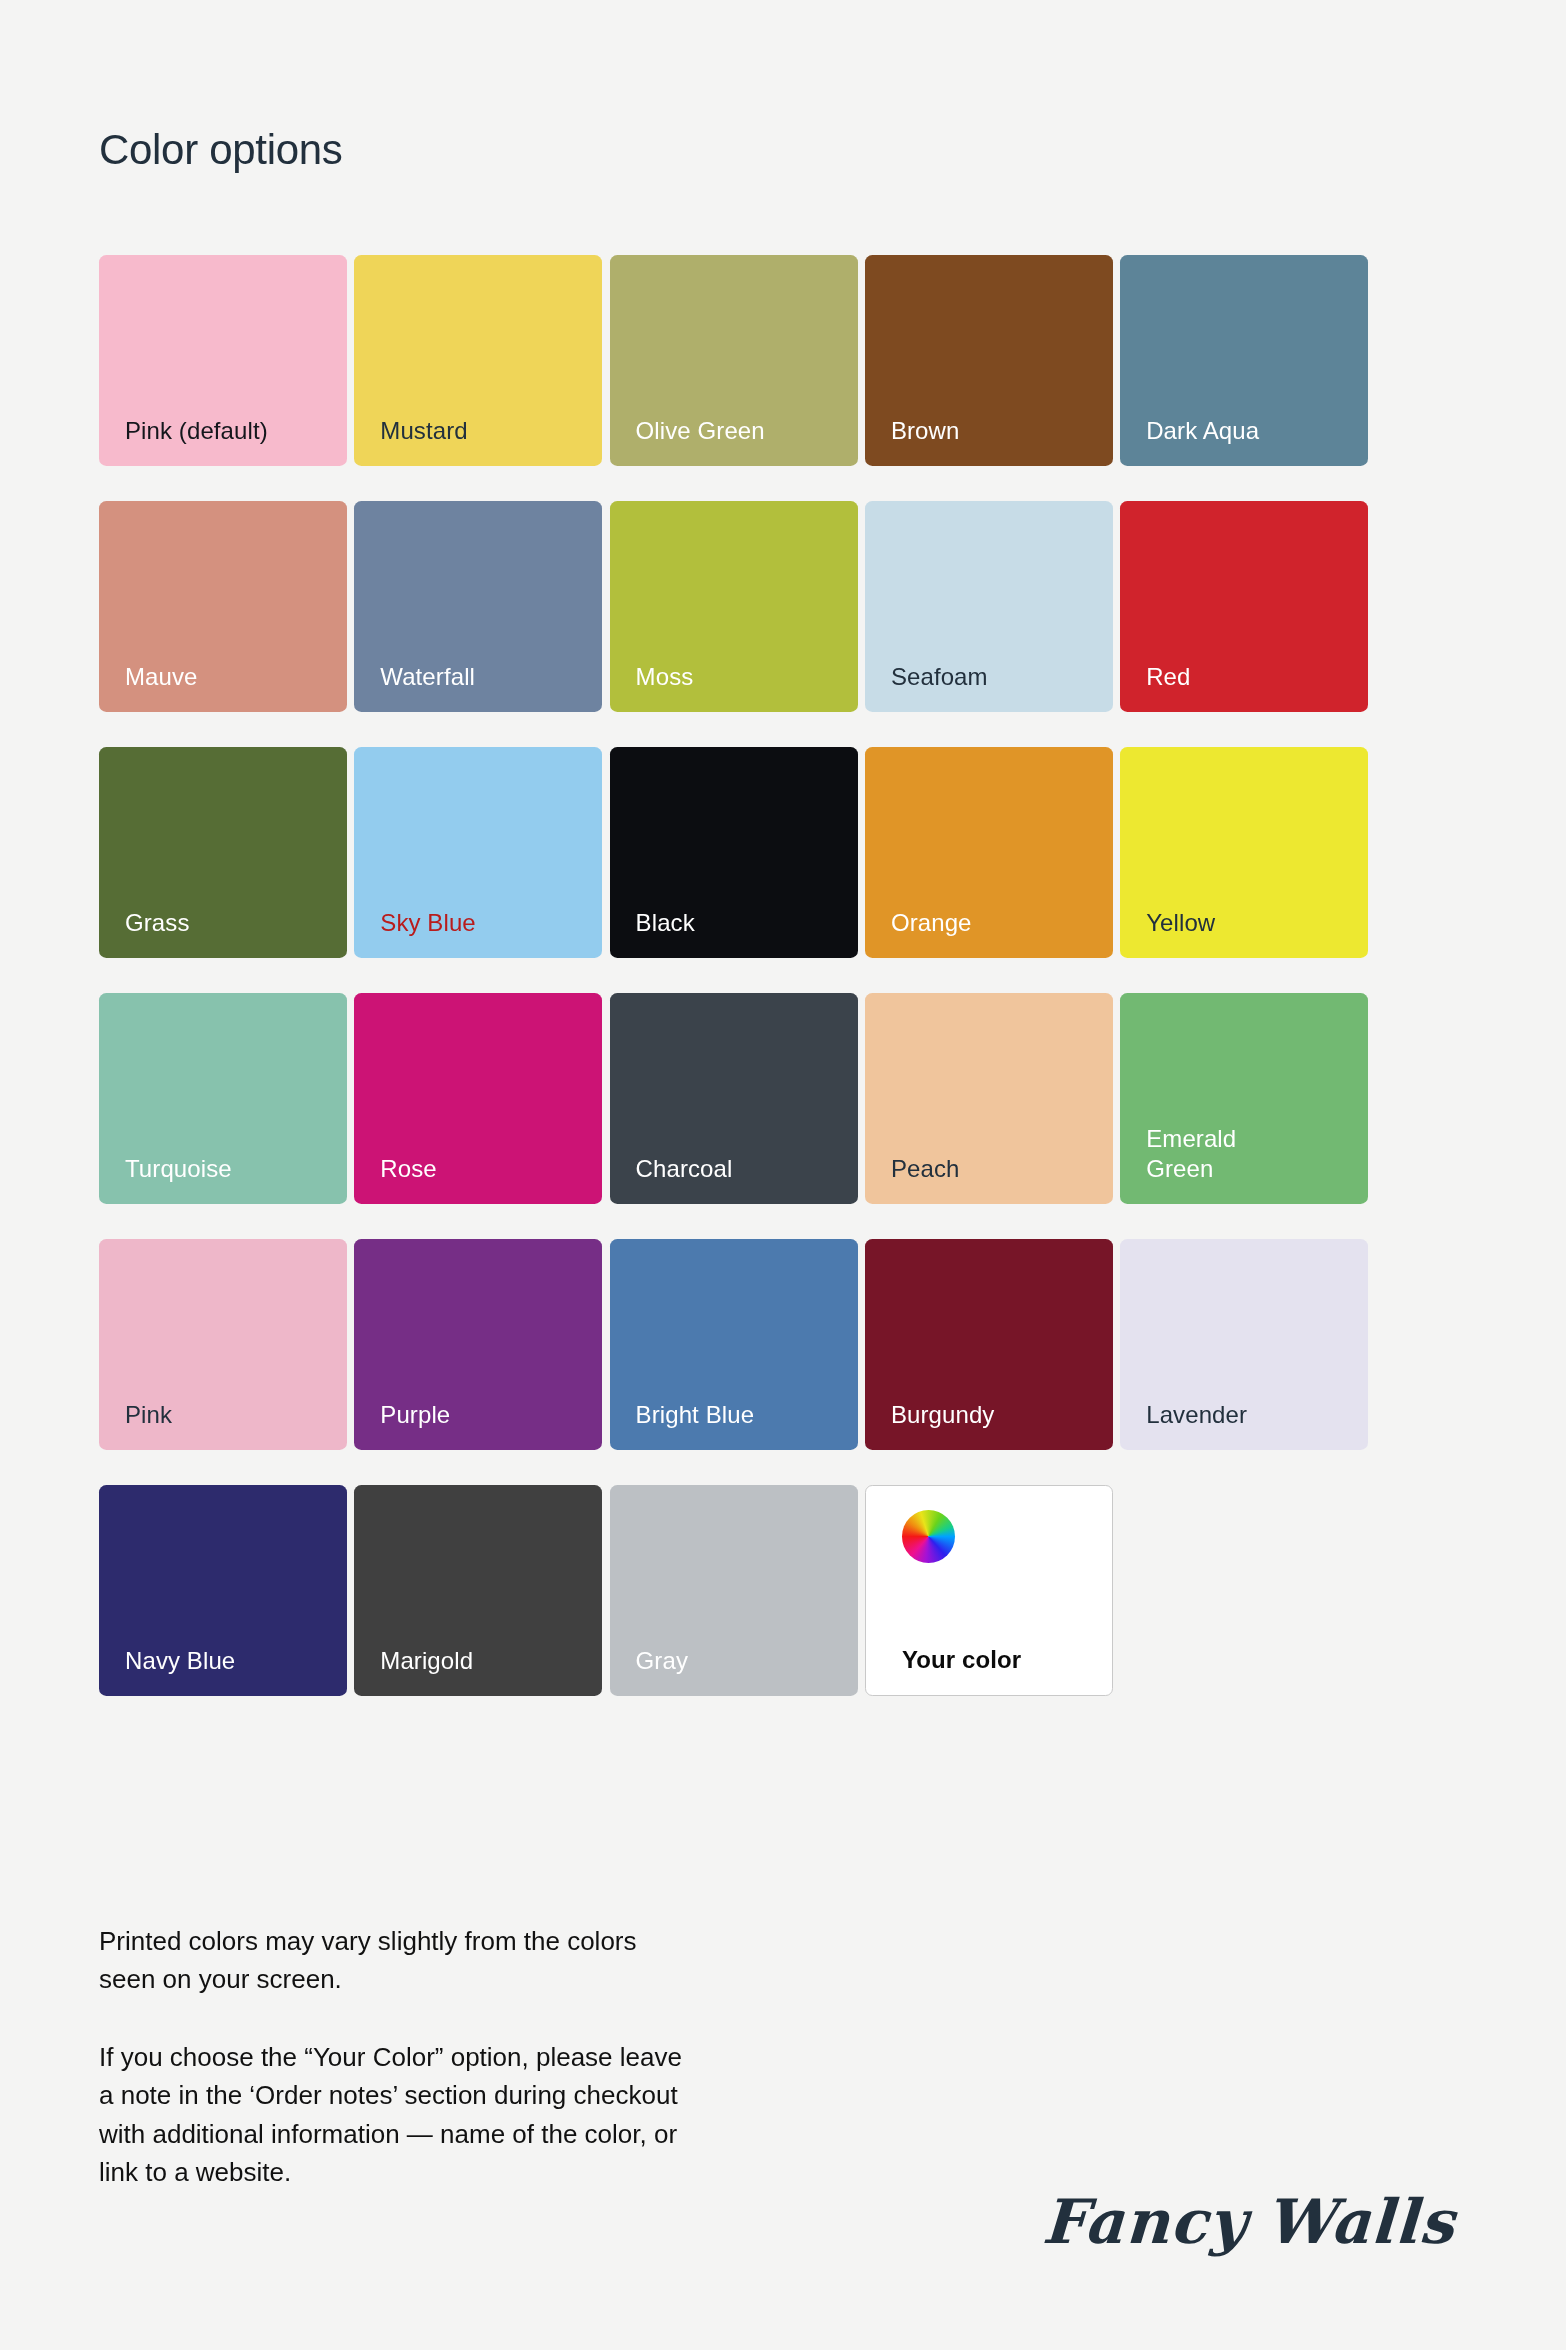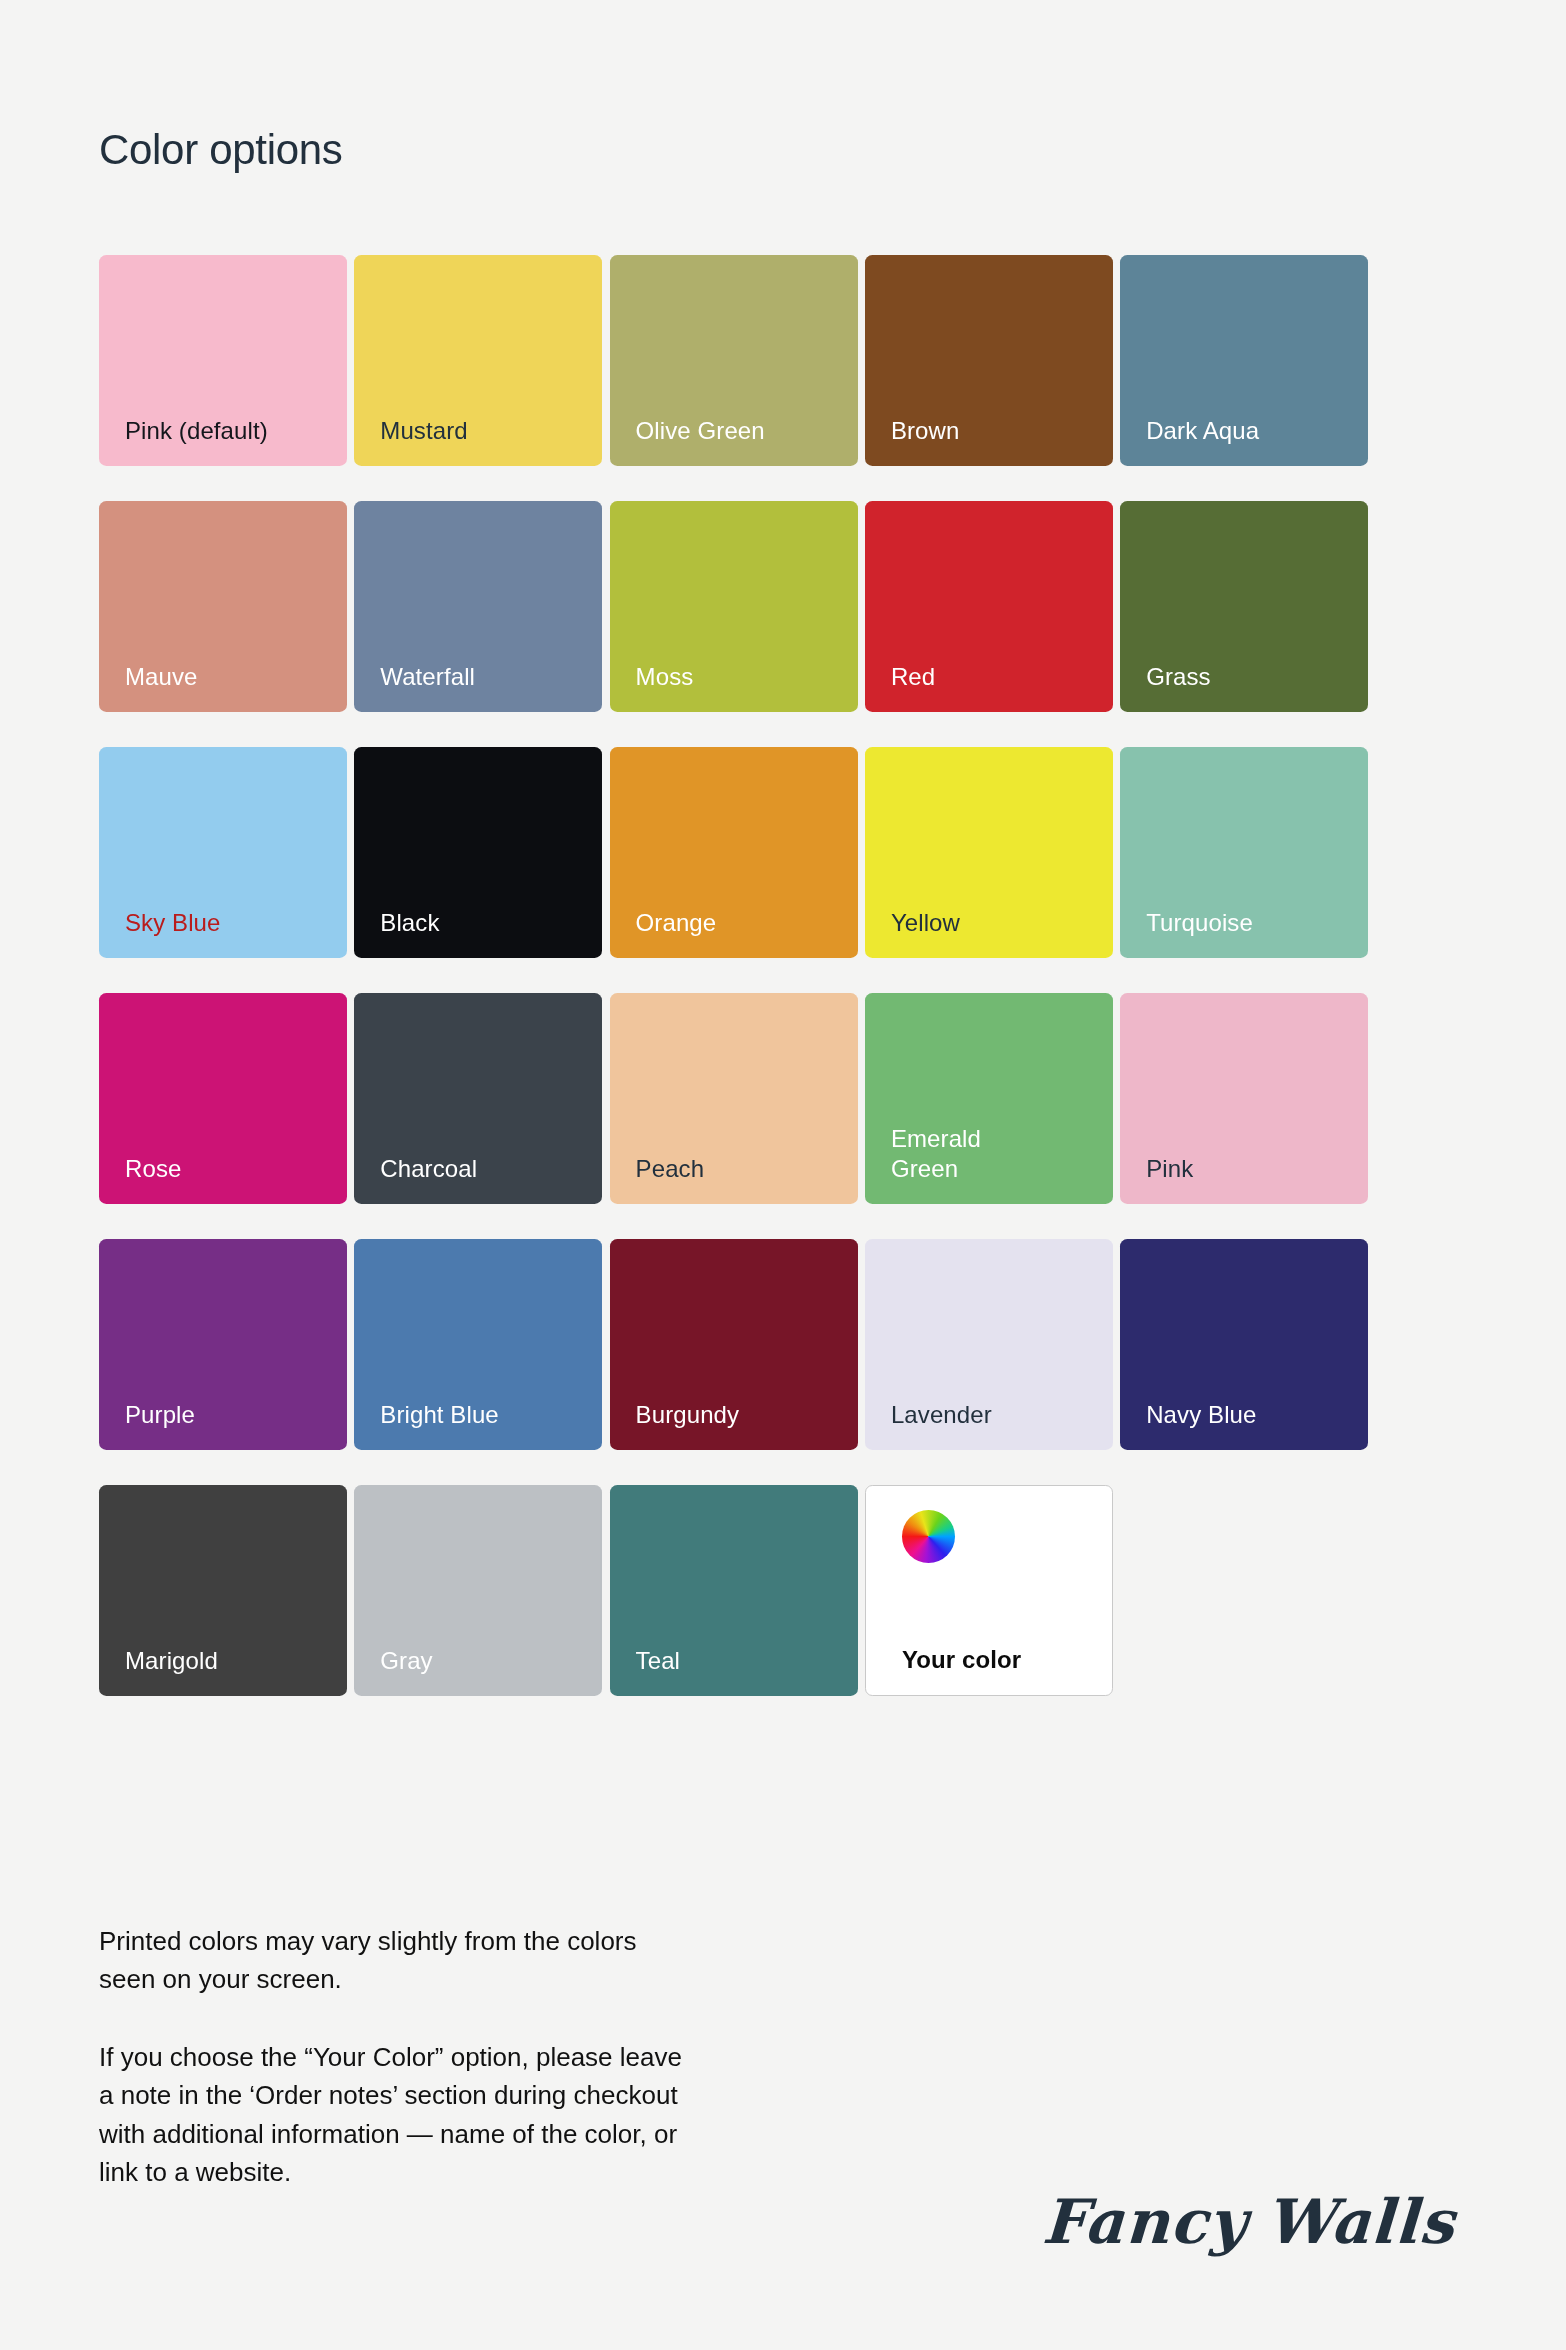--- a/index.html
+++ b/index.html
@@ -160,20 +160,23 @@
       </div>
       <div class="swatch" style="background: rgb(212, 145, 127);">
         <span class="swatch-label" style="color: rgb(255, 255, 255);">Mauve</span>
       </div>
       <div class="swatch" style="background: rgb(110, 131, 160);">
         <span class="swatch-label" style="color: rgb(255, 255, 255);">Waterfall</span>
       </div>
       <div class="swatch" style="background: rgb(178, 191, 60);">
         <span class="swatch-label" style="color: rgb(255, 255, 255);">Moss</span>
       </div>
+      <div class="swatch" style="background: rgb(199, 220, 231);">
+        <span class="swatch-label" style="color: rgb(34, 48, 61);">Seafoam</span>
+      </div>
       <div class="swatch" style="background: rgb(208, 35, 44);">
         <span class="swatch-label" style="color: rgb(255, 255, 255);">Red</span>
       </div>
       <div class="swatch" style="background: rgb(86, 109, 53);">
         <span class="swatch-label" style="color: rgb(255, 255, 255);">Grass</span>
       </div>
       <div class="swatch" style="background: rgb(147, 204, 238);">
         <span class="swatch-label" style="color: #b91c1c;">Sky Blue</span>
       </div>
       <div class="swatch" style="background: rgb(12, 13, 17);">
@@ -217,23 +220,20 @@
         <span class="swatch-label" style="color: rgb(34, 48, 61);">Lavender</span>
       </div>
       <div class="swatch" style="background: rgb(45, 43, 109);">
         <span class="swatch-label" style="color: rgb(255, 255, 255);">Navy Blue</span>
       </div>
       <div class="swatch" style="background: #404040;">
         <span class="swatch-label" style="color: rgb(255, 255, 255);">Marigold</span>
       </div>
       <div class="swatch" style="background: rgb(188, 192, 196);">
         <span class="swatch-label" style="color: rgb(255, 255, 255);">Gray</span>
-      </div>
-      <div class="swatch" style="background: rgb(65, 123, 123);">
-        <span class="swatch-label" style="color: rgb(255, 255, 255);">Teal</span>
       </div>
       <div class="swatch custom">
         <span class="color-wheel"></span>
         <span class="swatch-label" style="color: rgb(11, 11, 11);">Your color</span>
       </div>
     </div>
 
   <div class="notes">
     <p class="note-paragraph">Printed colors may vary slightly from the colors
 seen on your screen.</p>

